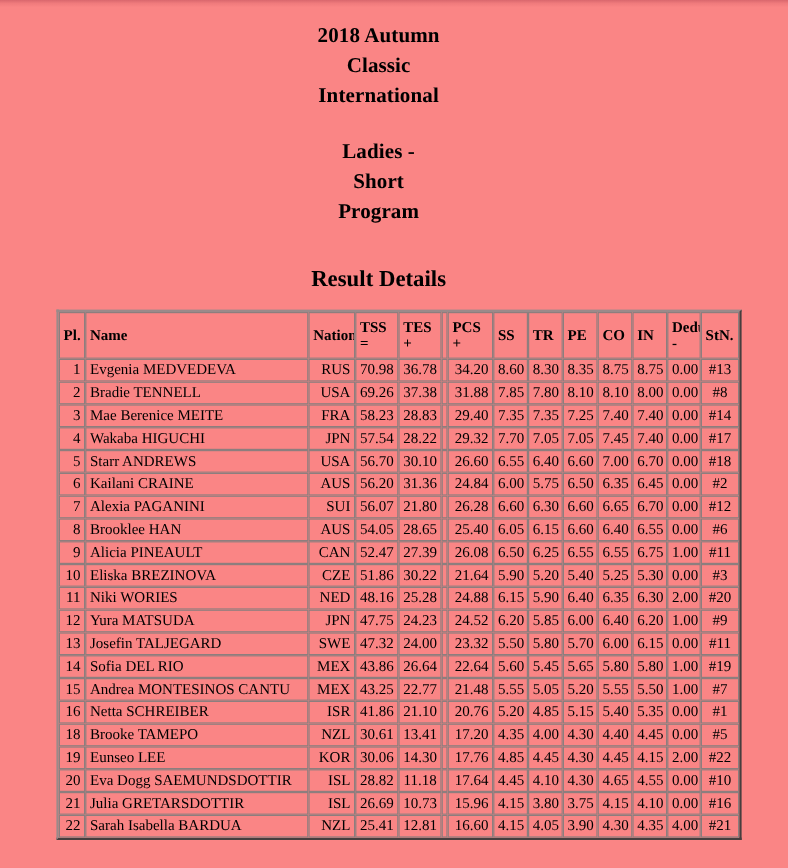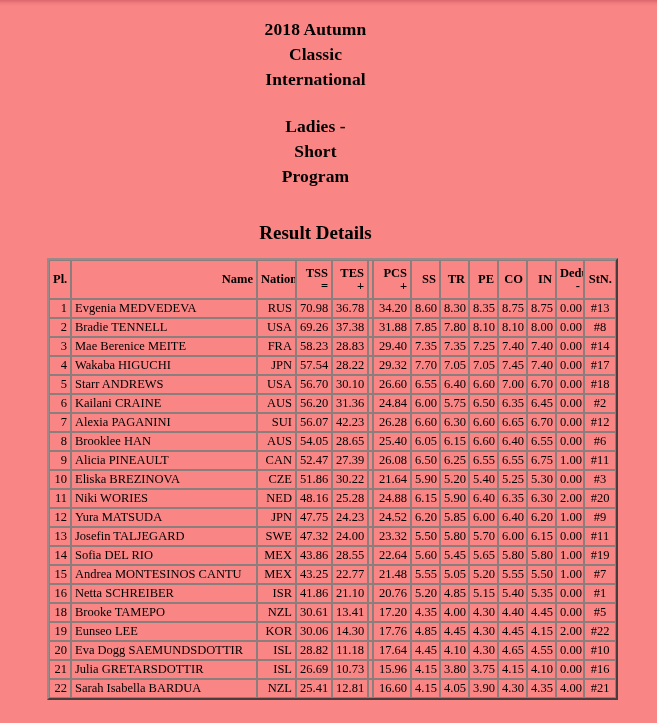--- a/index.html
+++ b/index.html
@@ -70,21 +70,21 @@
     background: #fa8585;
     padding: 0 3px;
     font-weight: normal;
     white-space: nowrap;
     overflow: hidden;
     height: 19px;
     box-sizing: border-box;
   }
   table.results th {
     font-weight: bold;
-    text-align: right;
+    text-align: left;
     vertical-align: middle;
     padding: 1px 3px;
     line-height: 13px;
     height: 39px;
     margin-left: 32px;
   }
   th .sym {
     display: block;
     font-weight: bold;
     font-size: 12.5px;
@@ -284,21 +284,21 @@
             <td class="num">6.35</td>
             <td class="num">6.45</td>
             <td class="ded">0.00</td>
             <td class="stn">#2</td>
           </tr>
           <tr>
             <td class="pl">7</td>
             <td class="name">Alexia PAGANINI</td>
             <td class="nation">SUI</td>
             <td class="num">56.07</td>
-            <td class="num">42.23</td>
+            <td class="num">21.80</td>
             <td class="spacer"></td>
             <td class="num">26.28</td>
             <td class="num">6.60</td>
             <td class="num">6.30</td>
             <td class="num">6.60</td>
             <td class="num">6.65</td>
             <td class="num">6.70</td>
             <td class="ded">0.00</td>
             <td class="stn">#12</td>
           </tr>
@@ -396,21 +396,21 @@
             <td class="num">6.00</td>
             <td class="num">6.15</td>
             <td class="ded">0.00</td>
             <td class="stn">#11</td>
           </tr>
           <tr>
             <td class="pl">14</td>
             <td class="name">Sofia DEL RIO</td>
             <td class="nation">MEX</td>
             <td class="num">43.86</td>
-            <td class="num">28.55</td>
+            <td class="num">26.64</td>
             <td class="spacer"></td>
             <td class="num">22.64</td>
             <td class="num">5.60</td>
             <td class="num">5.45</td>
             <td class="num">5.65</td>
             <td class="num">5.80</td>
             <td class="num">5.80</td>
             <td class="ded">1.00</td>
             <td class="stn">#19</td>
           </tr>

